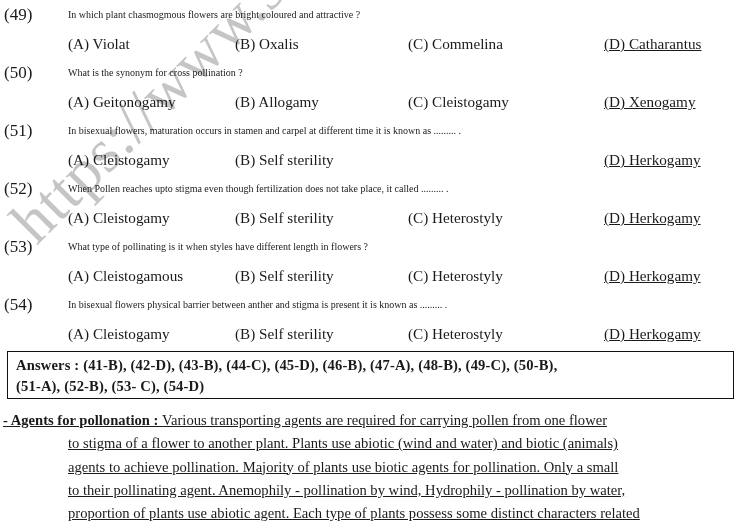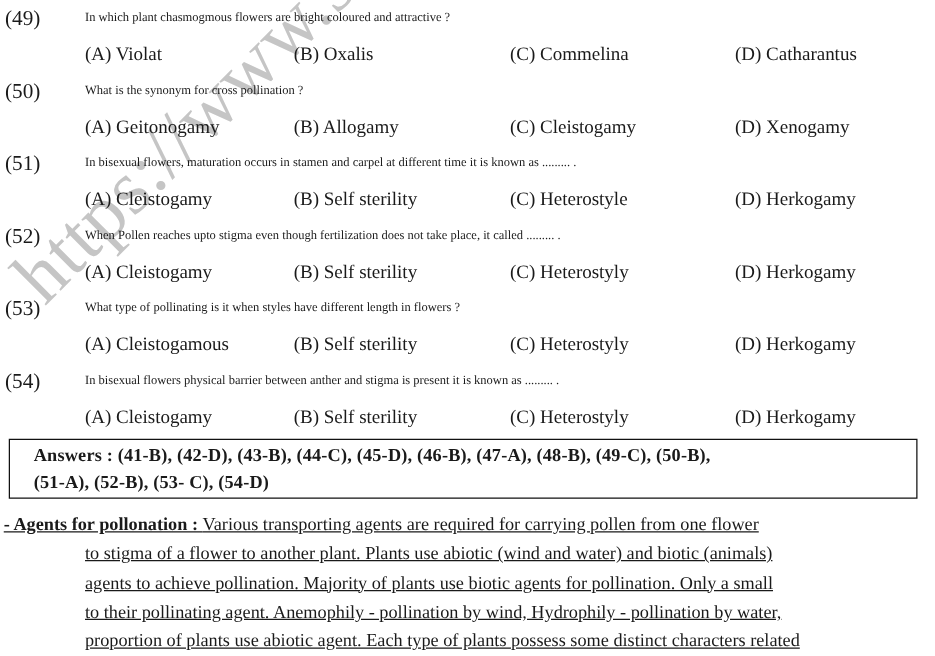--- a/index.html
+++ b/index.html
@@ -73,32 +73,32 @@
     position: relative;
     height: 29px;
     line-height: 29px;
     font-size: 15.2px;
     white-space: nowrap;
   }
   .opt { position: absolute; top: 0; font-size: 15.2px; }
   .opt.c0 { left: 68px; }
   .opt.c1 { left: 235px; text-align: right; }
   .opt.c2 { left: 408px; }
-  .opt.c3 { left: 588px; }
+  .opt.c3 { left: 604px; text-decoration: underline; }
 
   
   #answers-box {
     position: absolute;
     left: 7px;
     top: 351px;
     width: 727px;
     height: 48px;
     border: 1.4px solid #111;
     box-sizing: border-box;
-    padding: 3px 8px 0 19px;
+    padding: 3px 8px 0 8px;
   }
   .ans-line {
     font-weight: bold;
     font-size: 14.6px;
     line-height: 21px;
     letter-spacing: 0.15px;
     white-space: nowrap;
   }
 
   
@@ -154,21 +154,20 @@
   </div>
 
   <div class="qblock">
     <div class="qrow">
       <span class="qnum">(51)</span>
       <span class="qtext">In bisexual flowers, maturation occurs in stamen and carpel at different time it is known as ......... .</span>
     </div>
     <div class="orow">
       <span class="opt c0">(A) Cleistogamy</span>
       <span class="opt c1">(B) Self sterility</span>
-      <span class="opt c2">(C)  Heterostyle</span>
       <span class="opt c3">(D)  Herkogamy</span>
     </div>
   </div>
 
   <div class="qblock">
     <div class="qrow">
       <span class="qnum">(52)</span>
       <span class="qtext">When Pollen reaches upto stigma even though fertilization does not take place, it called ......... .</span>
     </div>
     <div class="orow">

